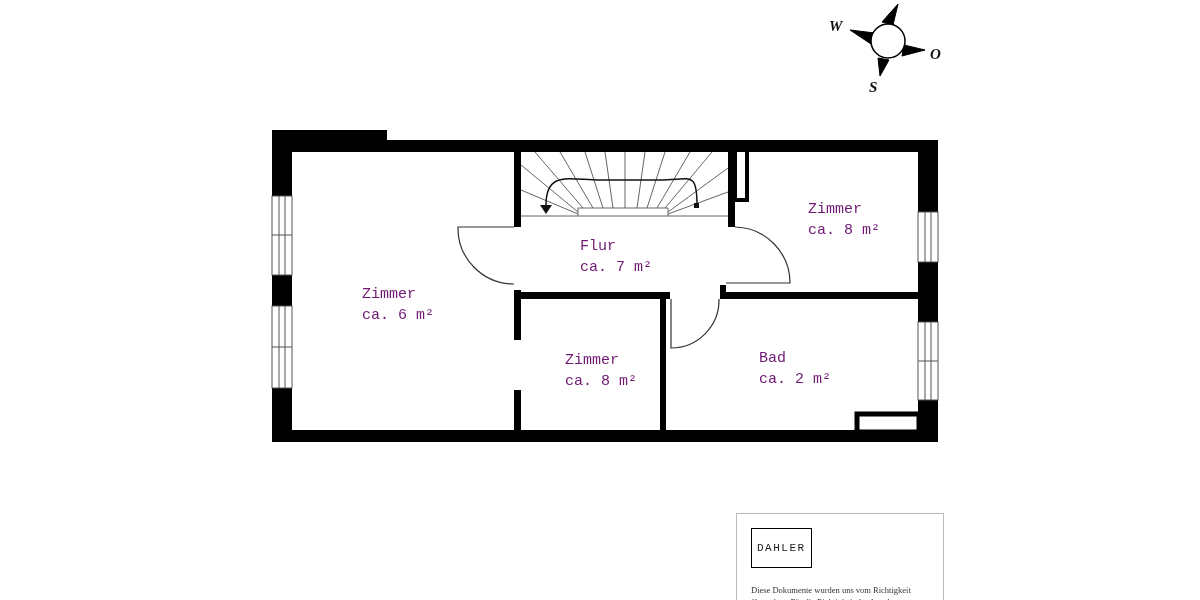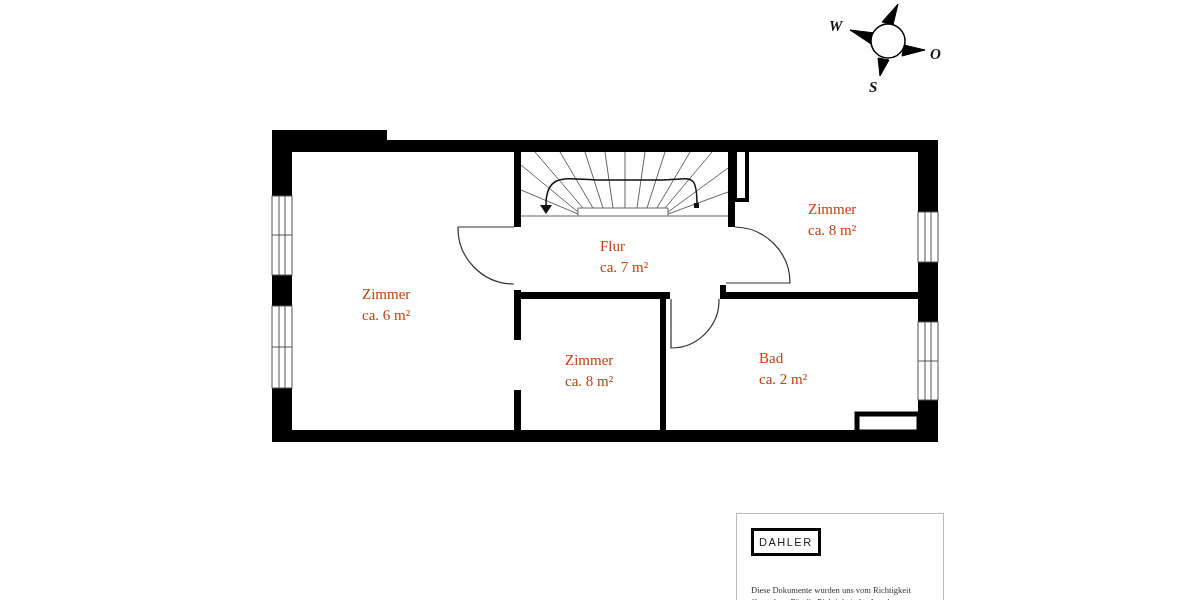--- a/index.html
+++ b/index.html
@@ -1,21 +1,21 @@
 <!DOCTYPE html>
 <html><head>
 <meta charset="utf-8">
 <style>
   html,body{margin:0;padding:0;background:#fff;}
   body{width:1200px;height:600px;position:relative;overflow:hidden;font-family:"Liberation Sans",sans-serif;}
   svg{position:absolute;left:0;top:0;}
-  .label{position:absolute;font-family:Liberation Serif, serif;font-size:15px;color:#c2410c;line-height:21px;}
+  .label{position:absolute;font-family:Liberation Mono, monospace;font-size:15px;color:#701a75;line-height:21px;}
   .compass-letter{position:absolute;font-family:"Liberation Serif",serif;font-style:italic;font-weight:bold;font-size:15px;color:#111;}
   .footer-card{position:absolute;left:736px;top:513px;width:206px;height:100px;border:1px solid #bbb;background:#fff;}
-  .brand{position:absolute;left:14px;top:14px;border:3px solid #000000;padding:5px 5px;font-family:Liberation Sans, sans-serif;font-size:11px;letter-spacing:1.5px;color:#222;}
+  .brand{position:absolute;left:14px;top:14px;border:1px solid #000000;padding:13px 5px;font-family:Liberation Mono, monospace;font-size:11px;letter-spacing:1.5px;color:#222;}
   .disclaimer{position:absolute;left:14px;top:70px;width:190px;font-family:"Liberation Serif",serif;font-size:8.5px;line-height:12px;color:#333;}
 </style>
 </head>
 <body>
 
 <svg width="1200" height="600">
 
   <g fill="#000">
 
     <rect x="272" y="130" width="115" height="22"></rect>
@@ -106,21 +106,21 @@
   </g>
 </svg>
 <span class="compass-letter" style="left:829px;top:18px;">W</span>
 <span class="compass-letter" style="left:930px;top:46px;">O</span>
 <span class="compass-letter" style="left:869px;top:79px;">S</span>
 
 <div class="label" style="left:362px;top:284px;">
   <div>Zimmer</div>
   <div>ca. 6 m²</div>
 </div>
-<div class="label" style="left:600px;top:236px;">
+<div class="label" style="left:580px;top:236px;">
   <div>Flur</div>
   <div>ca. 7 m²</div>
 </div>
 <div class="label" style="left:808px;top:199px;">
   <div>Zimmer</div>
   <div>ca. 8 m²</div>
 </div>
 <div class="label" style="left:565px;top:350px;">
   <div>Zimmer</div>
   <div>ca. 8 m²</div>

